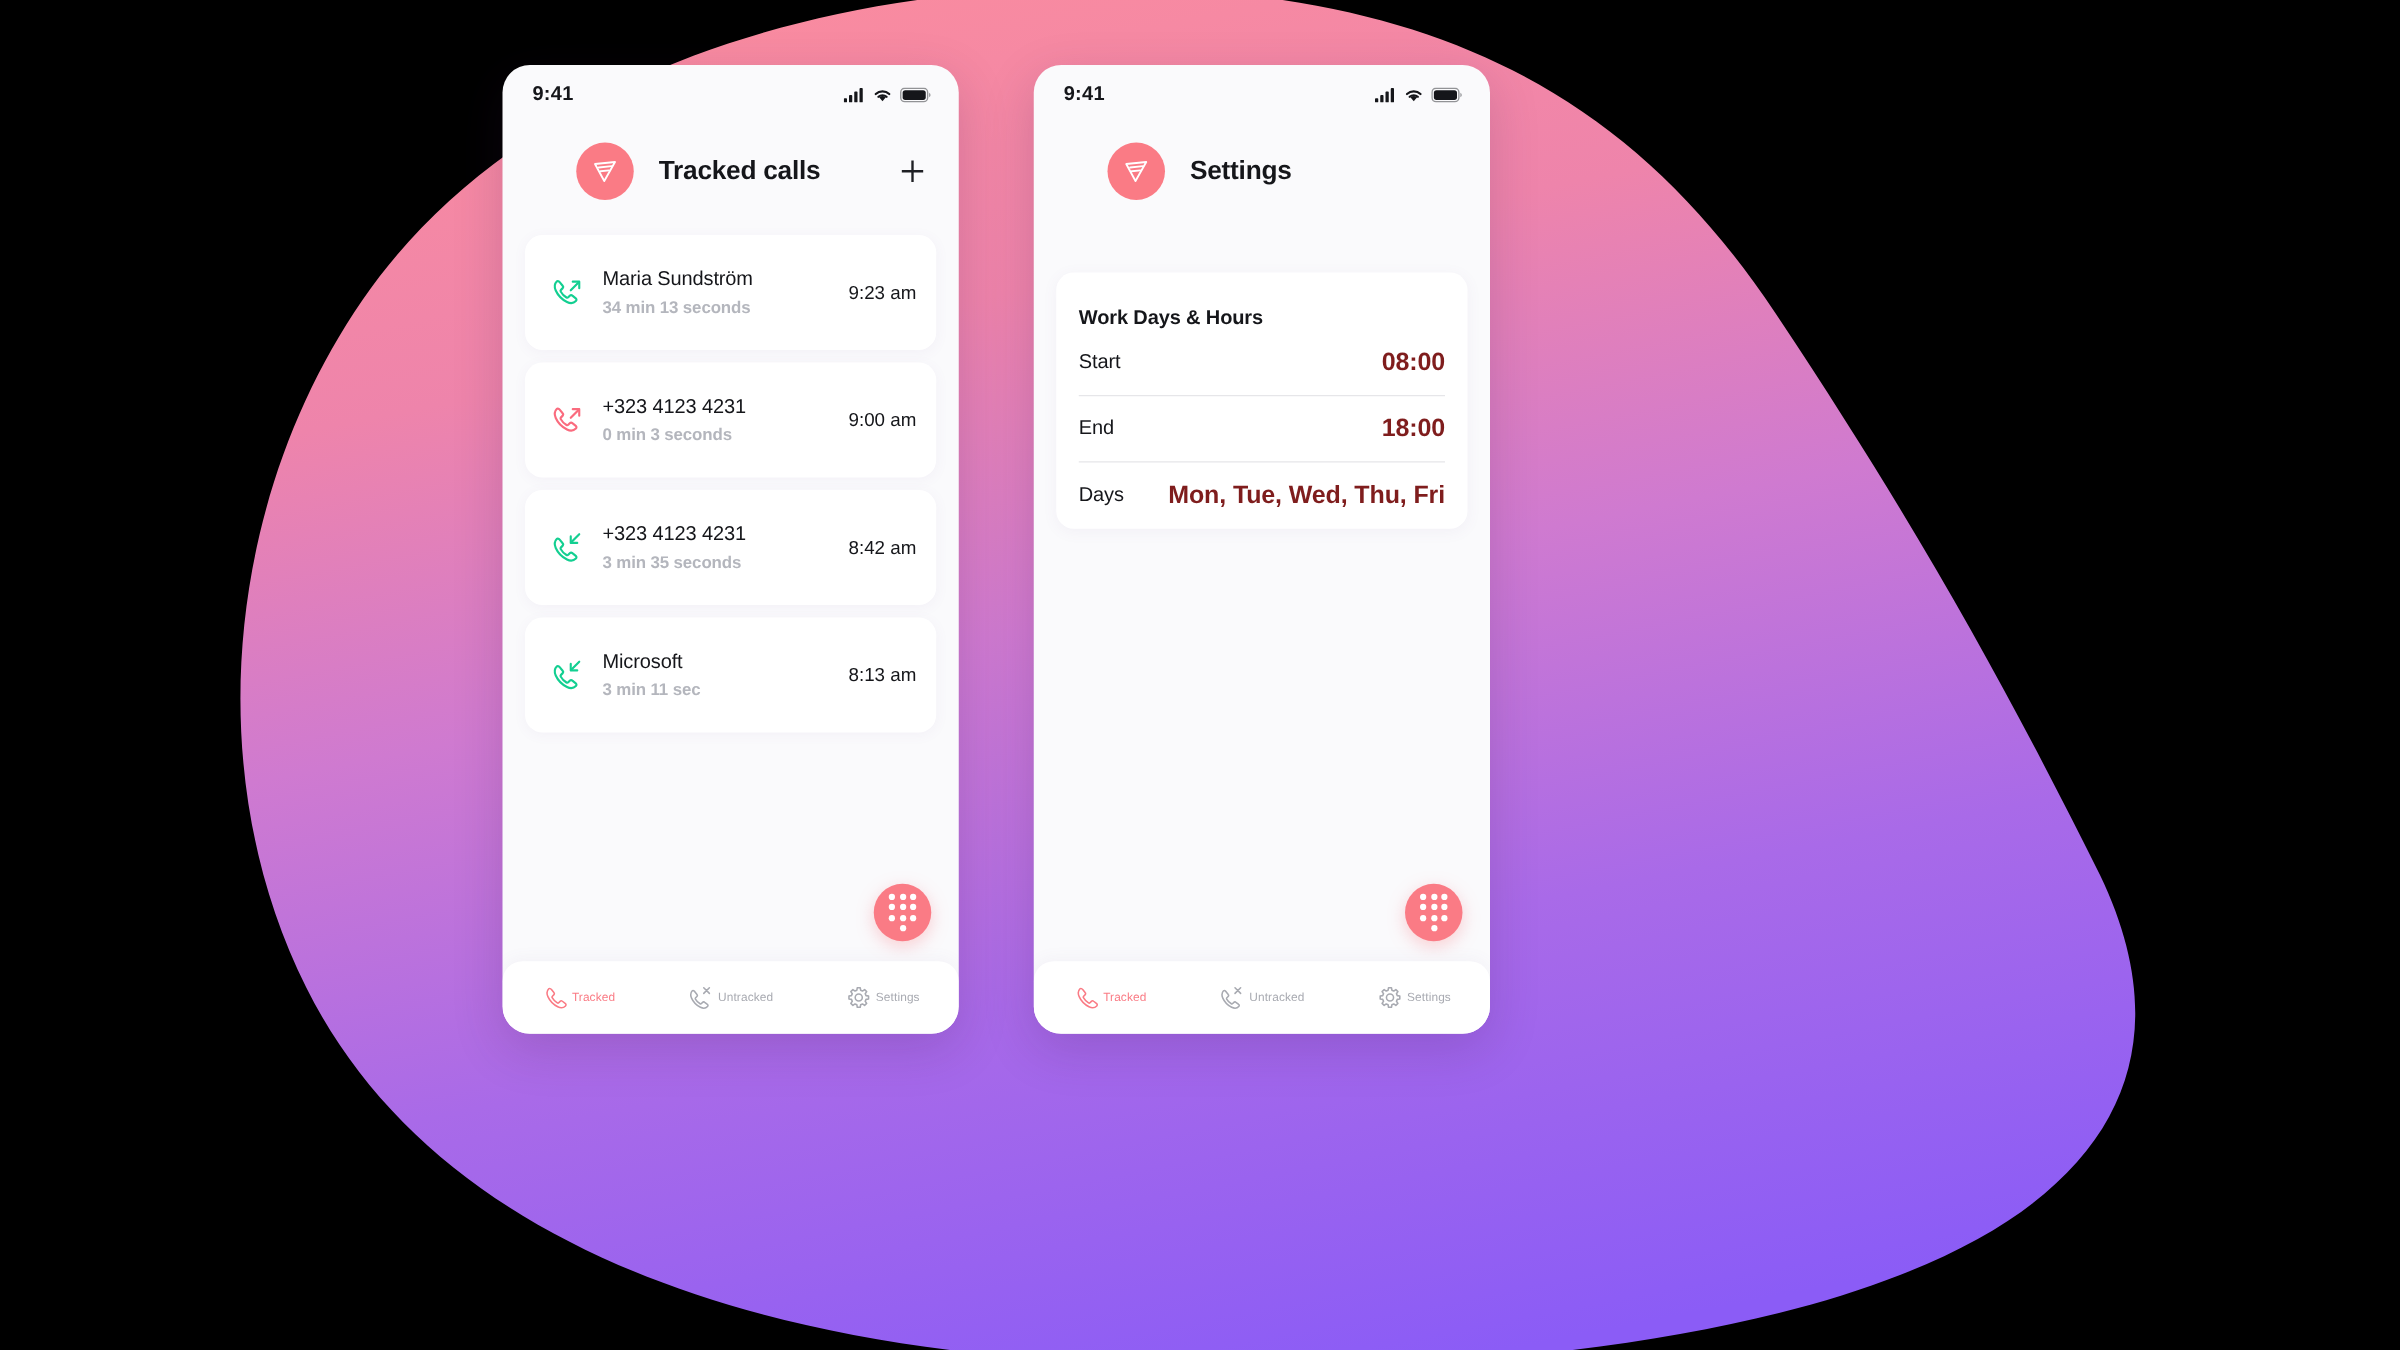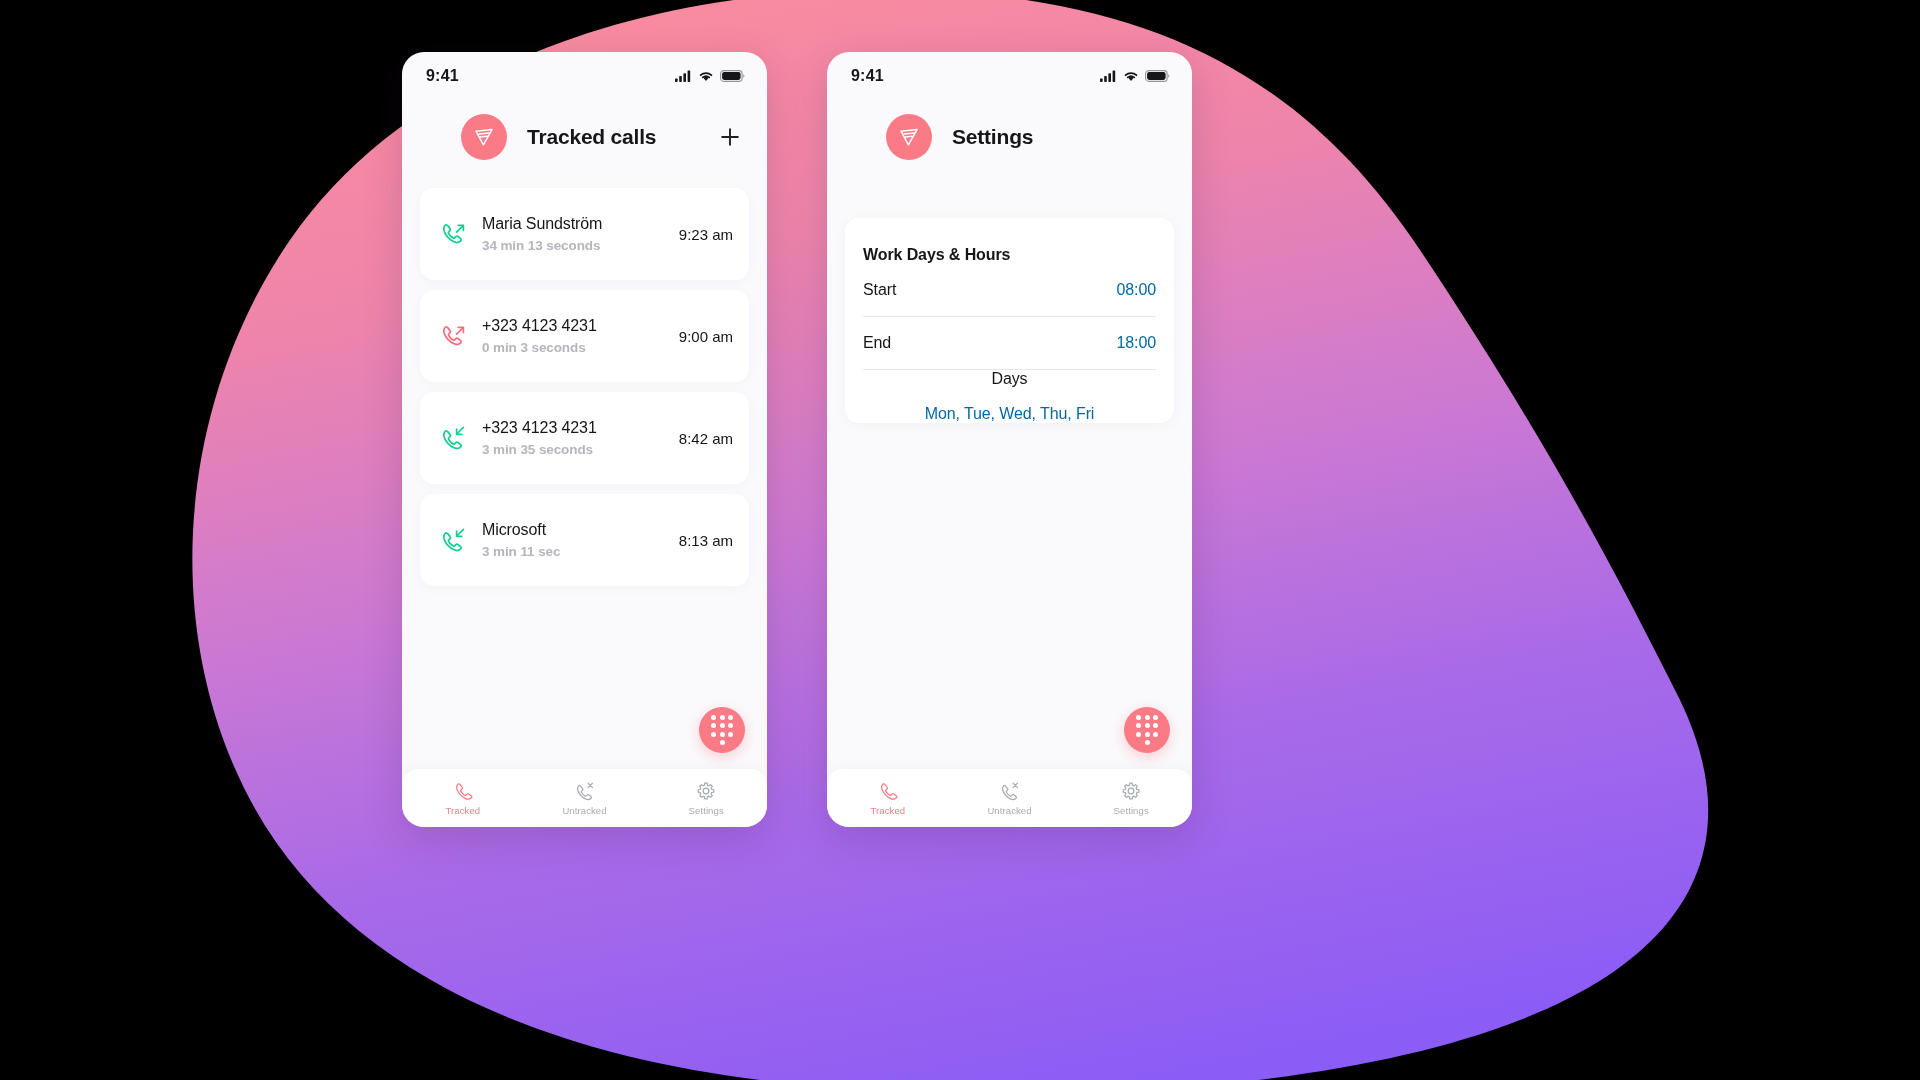--- a/index.html
+++ b/index.html
@@ -180,23 +180,23 @@
     letter-spacing: -0.1px;
   }
   .settings-row {
     display: flex;
     align-items: center;
     justify-content: space-between;
     height: 53px;
     border-bottom: 1px solid #e6e6e9;
   }
   .settings-row:first-of-type { margin-top: 18px; }
-  .settings-row:last-of-type { border-bottom: none; margin-bottom: 20px; flex-direction: column; }
+  .settings-row:last-of-type { border-bottom: none; margin-bottom: 20px; }
   .settings-label { font-size: 16px; color: #15161a; letter-spacing: -0.1px; }
-  .settings-value { font-size: 16px; color: #0369a1; letter-spacing: -0.1px; }
+  .settings-value { font-size: 20px; color: #7f1d1d; letter-spacing: -0.1px; font-weight: bold; }
 
   
   .fab {
     position: absolute;
     right: 22px;
     bottom: 16px;
     width: 46px; height: 46px;
     border-radius: 50%;
     background: #fa7b85;
     display: flex; align-items: center; justify-content: center;
@@ -230,21 +230,21 @@
     background: #ffffff;
     border-top-left-radius: 16px;
     border-top-right-radius: 16px;
     display: flex;
     align-items: center;
     box-shadow: 0 -2px 12px rgba(120,90,160,0.05);
   }
   .tab {
     flex: 1 1 0;
     display: flex;
-    flex-direction: column;
+    flex-direction: row;
     align-items: center;
     justify-content: center;
     gap: 4px;
     cursor: pointer;
   }
   .tab-label {
     font-size: 9.5px;
     color: #a8aab1;
     letter-spacing: 0.1px;
   }

